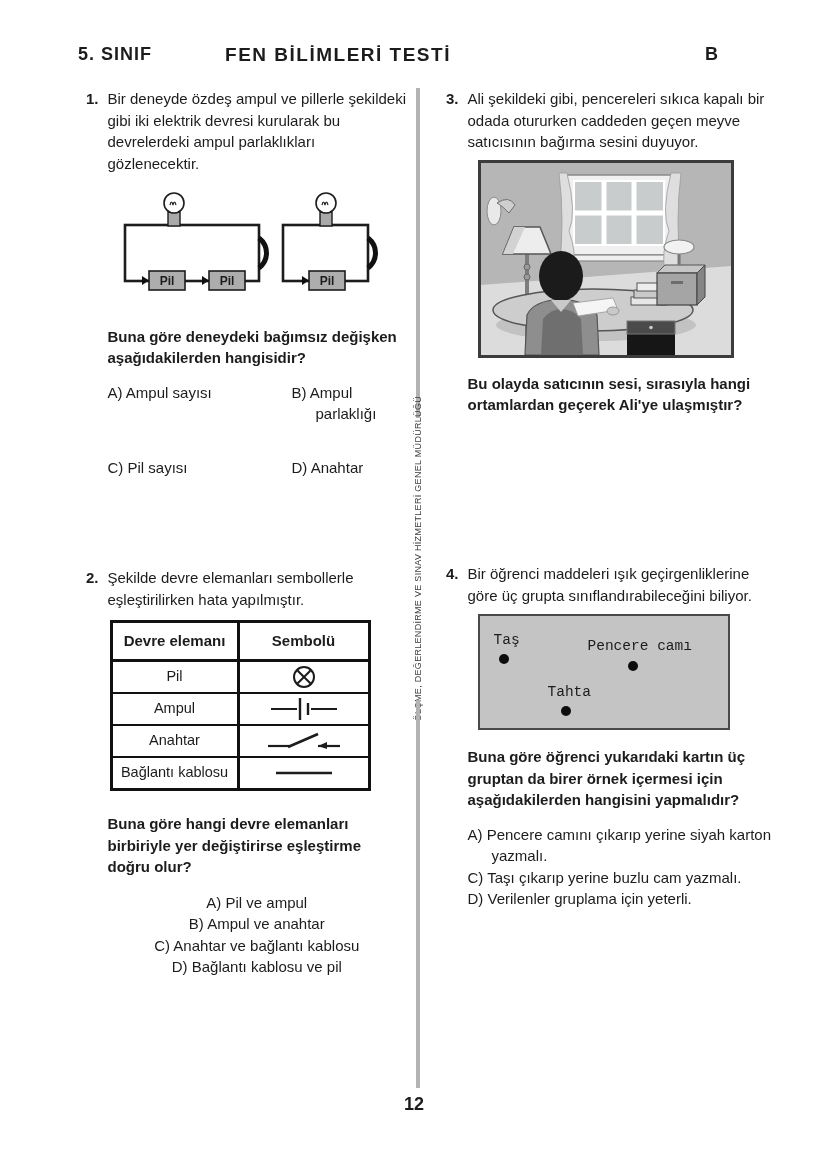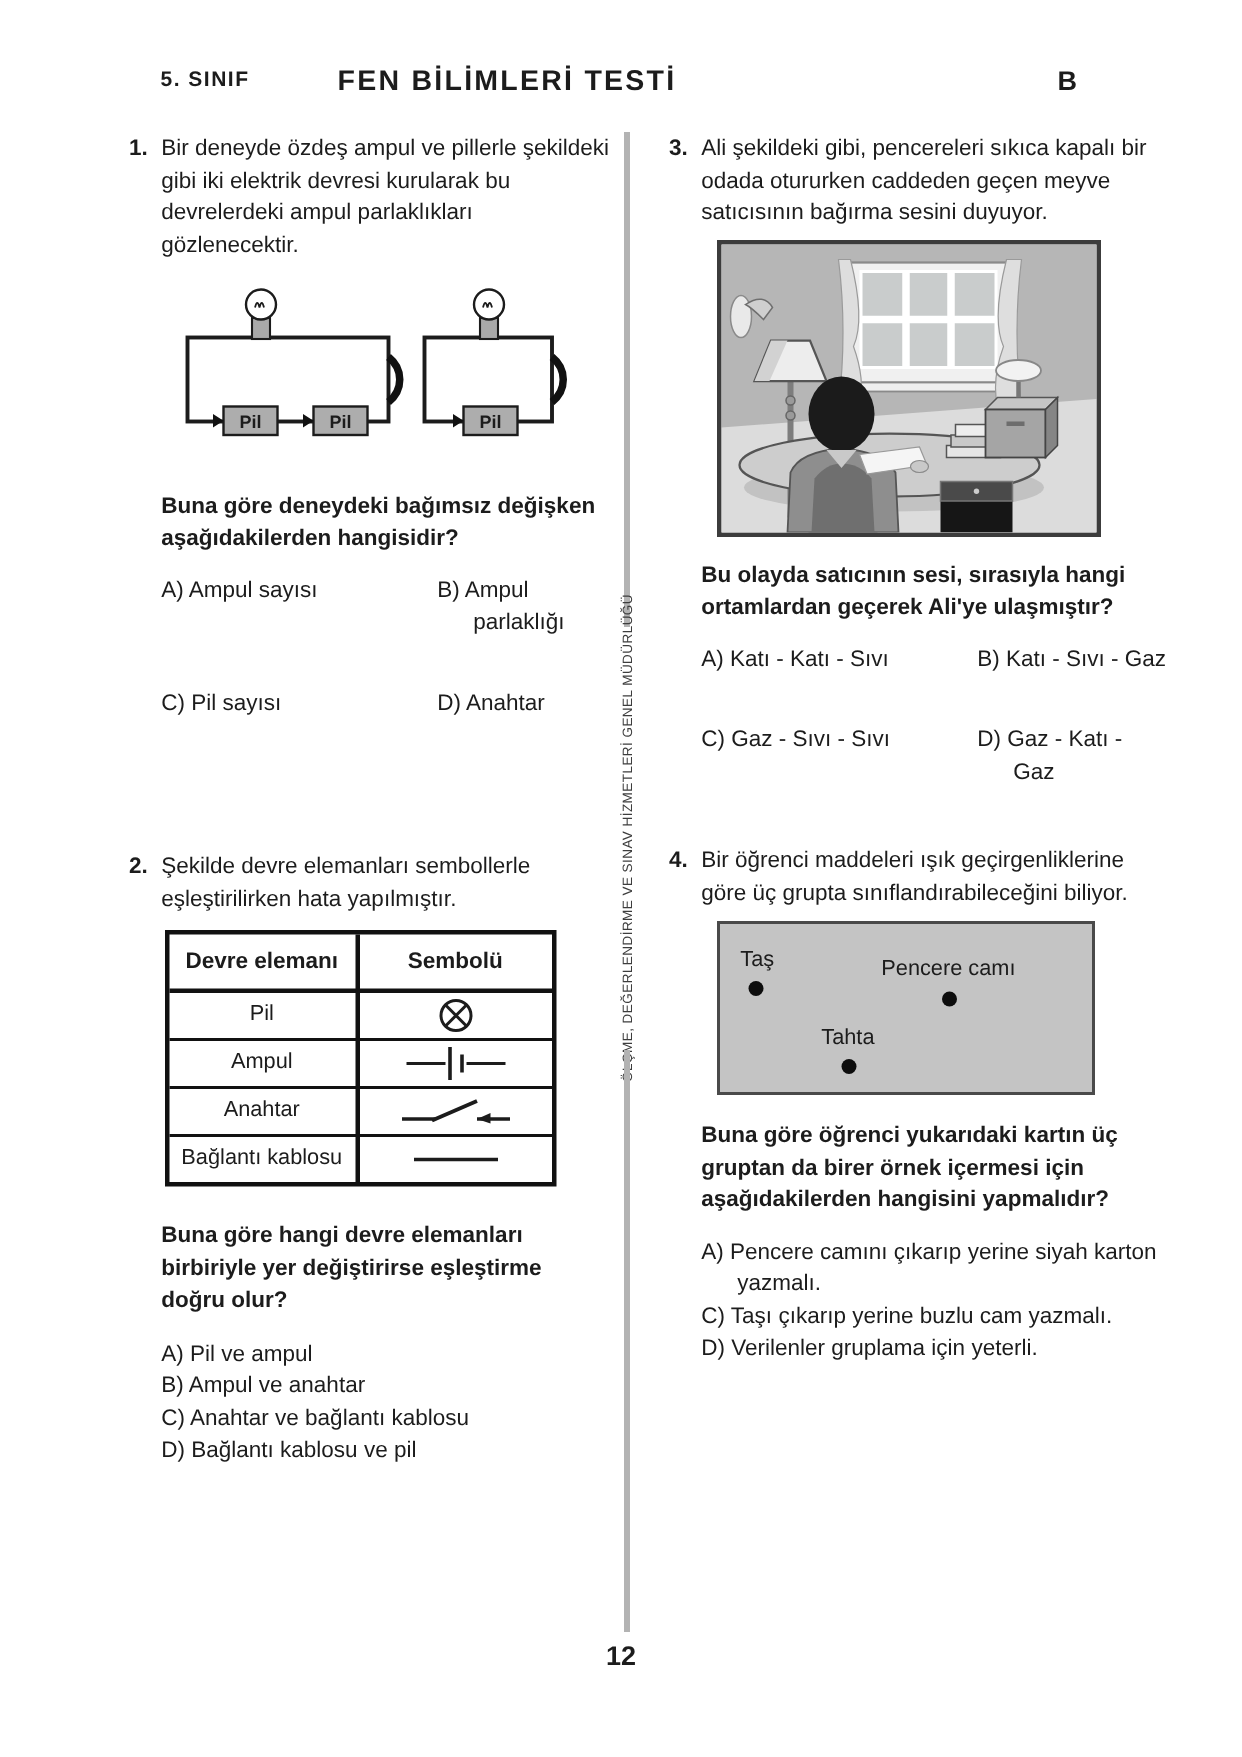--- a/index.html
+++ b/index.html
@@ -1,21 +1,21 @@
 <!DOCTYPE html>
 <html><head>
 <meta charset="utf-8">
 <style>
   html,body{margin:0;padding:0;background:#ffffff;}
   #page{
     position:relative;width:828px;height:1171px;background:#ffffff;
     font-family:"Liberation Sans",sans-serif;color:#1c1c1c;overflow:hidden;
   }
   
-  .hdr-grade{position:absolute;left:78px;top:44px;font-size:14px;font-weight:bold;letter-spacing:1px;margin-left:29px;}
+  .hdr-grade{position:absolute;left:78px;top:44px;font-size:18px;font-weight:bold;letter-spacing:1px;}
   .hdr-title{position:absolute;left:0;top:44px;width:676px;text-align:center;font-size:19px;font-weight:bold;letter-spacing:1.5px;}
   .hdr-booklet{position:absolute;left:705px;top:44px;font-size:18px;font-weight:bold;}
   
   .q{position:absolute;display:flex;gap:9px;font-size:15px;line-height:21.5px;}
   .qnum{font-weight:bold;flex:0 0 auto;}
   .qbody{flex:1 1 auto;min-width:0;}
   .qtext{margin:0;}
   .stem{font-weight:bold;margin:0;}
   .opt{text-indent:-24px;padding-left:24px;margin:0;}
   .optgrid{display:grid;column-gap:0;row-gap:1px;gap:32px;}
@@ -24,21 +24,21 @@
   
   .ctable{margin:10px 0 0 2px;width:255px;border:3px solid #111;display:grid;grid-template-columns:127px 128px;}
   .tc{display:flex;align-items:center;justify-content:center;}
   .th{font-weight:bold;font-size:15px;height:36px;border-bottom:3px solid #111;}
   .td{height:30px;border-bottom:2px solid #111;font-size:14.5px;}
   .col1{border-right:3px solid #111;}
   .lastrow{border-bottom:none;}
   
   .roombox{margin:7px 0 0 10px;width:250px;height:192px;border:3px solid #3c3c3c;line-height:0;}
   
-  .card{position:relative;margin:8px 0 16px 10px;width:248px;height:112px;background:#c4c4c4;border:2px solid #4a4a4a;}
+  .card{position:relative;margin:8px 0 16px 10px;width:248px;height:112px;background:#c4c4c4;border:2px solid #4a4a4a;font-family:Liberation Mono, monospace;}
   .cardlabel{position:absolute;font-size:14.5px;color:#1c1c1c;}
   .dot{position:absolute;width:10px;height:10px;border-radius:50%;background:#0d0d0d;}
   
   .divline{position:absolute;left:416px;width:4px;background:#b3b3b3;}
   .divtext{
     position:absolute;left:403px;top:420px;height:278px;width:30px;
     display:flex;align-items:center;justify-content:center;
   }
   .divtext span{
     writing-mode:vertical-rl;transform:rotate(180deg);
@@ -162,21 +162,21 @@
         <div class="tc td col1 lastrow">Bağlantı kablosu</div>
         <div class="tc td lastrow">
           <svg width="60" height="10" viewBox="0 0 60 10">
             <line x1="2" y1="5" x2="58" y2="5" stroke="#1c1c1c" stroke-width="2.4"></line>
           </svg>
         </div>
       </div>
 
       <p class="stem" style="margin-top:22px;">Buna göre hangi devre elemanları birbiriyle yer değiştirirse eşleştirme doğru olur?</p>
 
-      <div style="margin-top:14px;">
+      <div style="margin-top:14px;text-align:center;">
         <p class="opt">A) Pil ve ampul</p>
         <p class="opt">B) Ampul ve anahtar</p>
         <p class="opt">C) Anahtar ve bağlantı kablosu</p>
         <p class="opt">D) Bağlantı kablosu ve pil</p>
       </div>
     </div>
   </div>
 
   <div class="q" style="left:446px;top:88px;width:332px;">
     <div class="qnum">3.</div>
@@ -249,26 +249,20 @@
             <polygon points="70,137 90,137 80,149" fill="#c9c9c9"></polygon>
 
             <polygon points="92,140 132,135 137,147 97,153" fill="#f5f5f5" stroke="#999" stroke-width="0.8"></polygon>
             <ellipse cx="132" cy="148" rx="6" ry="4" fill="#c9c9c9" stroke="#8a8a8a" stroke-width="0.8"></ellipse>
           </g>
         </svg>
       </div>
 
       <p class="stem" style="margin-top:15px;">Bu olayda satıcının sesi, sırasıyla hangi ortamlardan geçerek Ali'ye ulaşmıştır?</p>
 
-      <div class="optgrid" style="grid-template-columns:152px auto;margin-top:13px;">
-        <div class="opt">A) Katı - Katı - Sıvı</div>
-        <div class="opt">B) Katı - Sıvı - Gaz</div>
-        <div class="opt">C) Gaz - Sıvı - Sıvı</div>
-        <div class="opt">D) Gaz - Katı - Gaz</div>
-      </div>
     </div>
   </div>
 
   <div class="q" style="left:446px;top:563px;width:332px;">
     <div class="qnum">4.</div>
     <div class="qbody">
       <p class="qtext">Bir öğrenci maddeleri ışık geçirgenliklerine göre üç grupta sınıflandırabileceğini biliyor.</p>
 
       <div class="card">
         <span class="cardlabel" style="left:14px;top:14px;">Taş</span>

